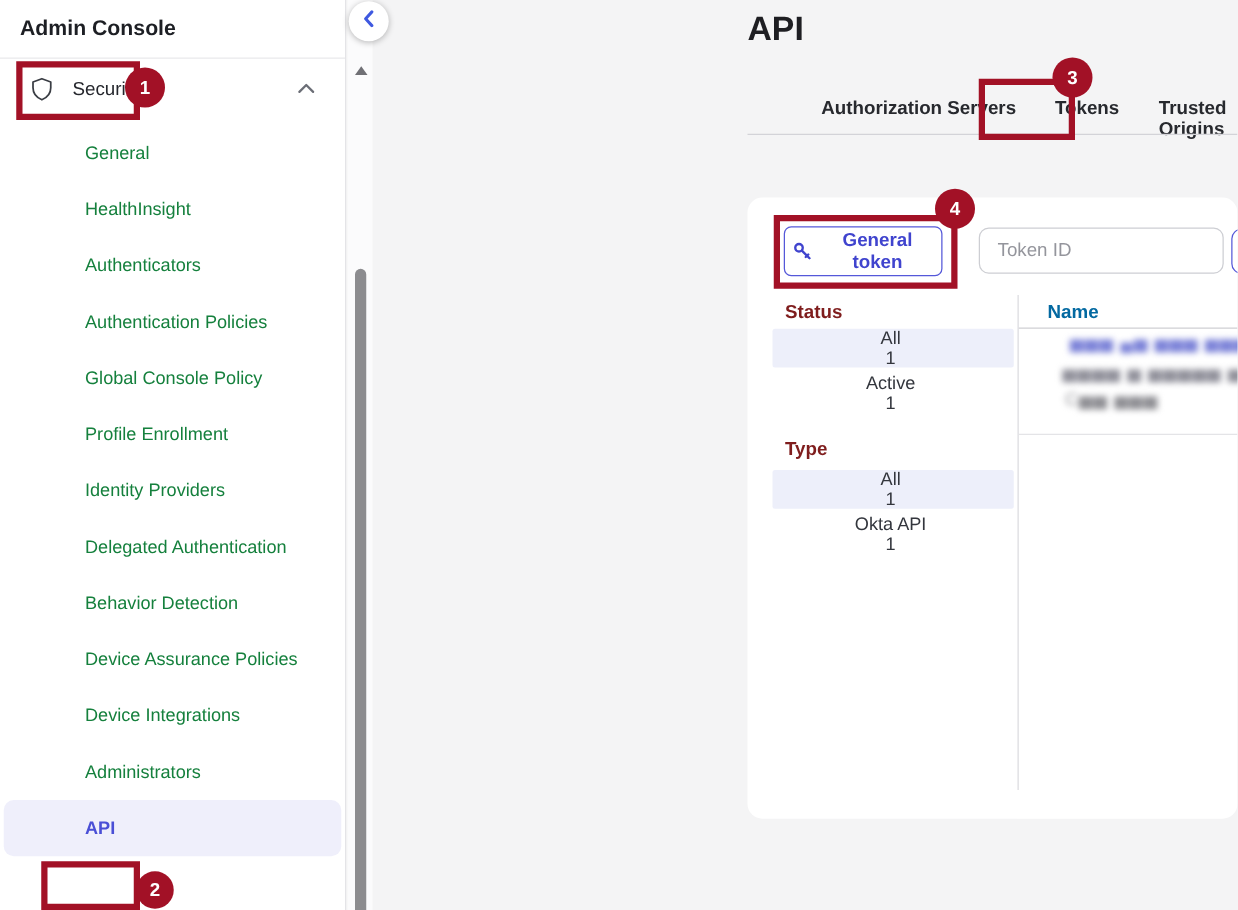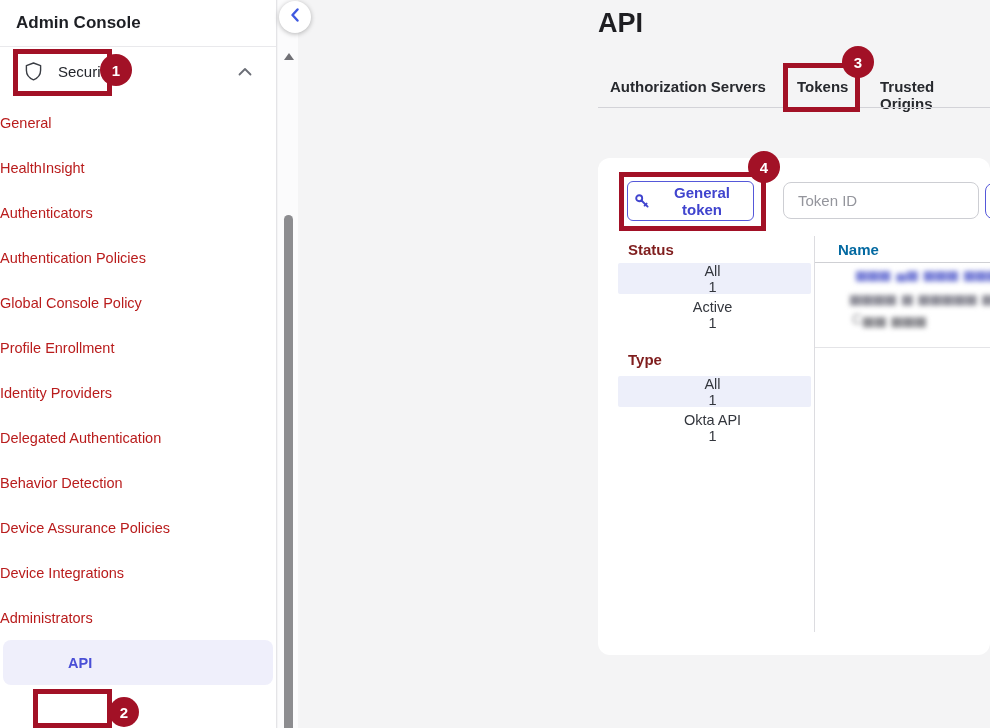--- a/index.html
+++ b/index.html
@@ -22,21 +22,21 @@
   }
   .security-row {
     height:48px; display:flex; align-items:center;
     padding:0 24px 0 25px; cursor:pointer;
   }
   .security-row .shield { width:17px; height:19px; margin-right:16px; flex:none; }
   .security-label { font-size:15px; color:#24262c; flex:1; }
   .nav-list { margin-top:5px; }
   .nav-item {
     height:45px; display:flex; align-items:center;
-    font-size:14.5px; color:#b91c1c; cursor:pointer;
+    padding-left:68px; font-size:14.5px; color:#15803d; cursor:pointer;
   }
   .nav-item.selected {
     margin:0 3px; padding-left:65px; height:45px;
     background:#efeffb; border-radius:8px;
     color:#4a4fd6; font-weight:bold;
   }
 
   
   .scroll-gutter {
     position:absolute; left:278px; top:0; width:20px; height:728px;
@@ -59,21 +59,21 @@
     box-shadow:0 1px 5px rgba(0,0,0,0.28);
     display:flex; align-items:center; justify-content:center; cursor:pointer;
     z-index:5;
   }
 
   
   .page-title {
     position:absolute; left:598px; top:8px;
     font-size:27px; font-weight:bold; color:#1e1e22;
   }
-  .tab { position:absolute; top:78px; font-size:15px; font-weight:bold; color:#27292e; cursor:pointer; }
+  .tab { position:absolute; top:78px; font-size:15px; font-weight:bold; color:#27292e; cursor:pointer;margin-left:47px; }
   .tab-auth { left:610px; }
   .tab-tokens { left:797px; }
   .tab-trusted { left:880px; }
   .tab-divider {
     position:absolute; left:598px; top:107px; width:392px; height:1px; background:#d3d3d8;
   }
 
   .card {
     position:absolute; left:598px; top:158px; width:392px; height:497px;
     background:#ffffff; border-radius:12px;

